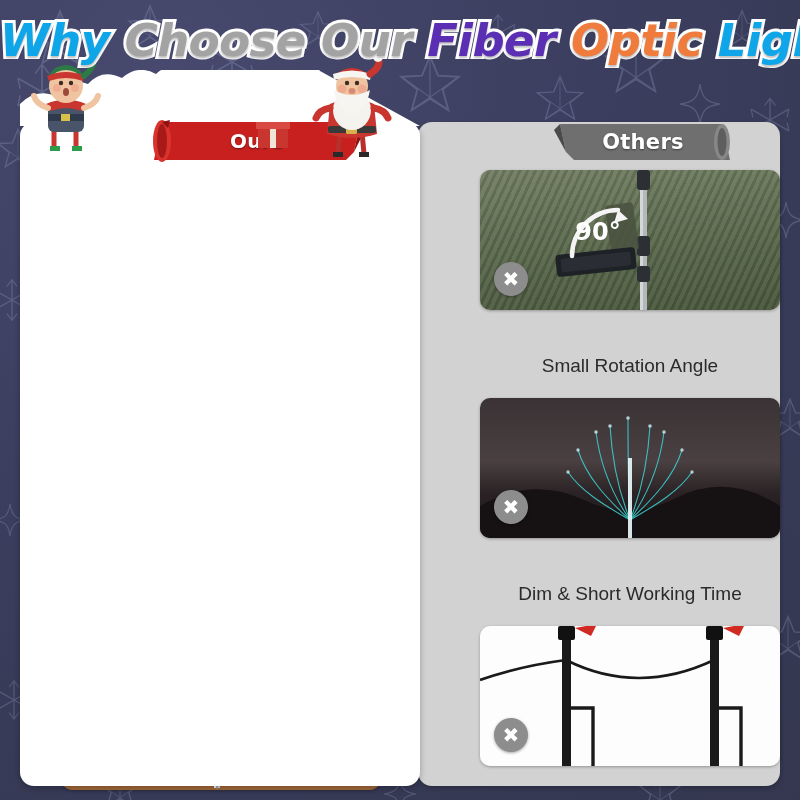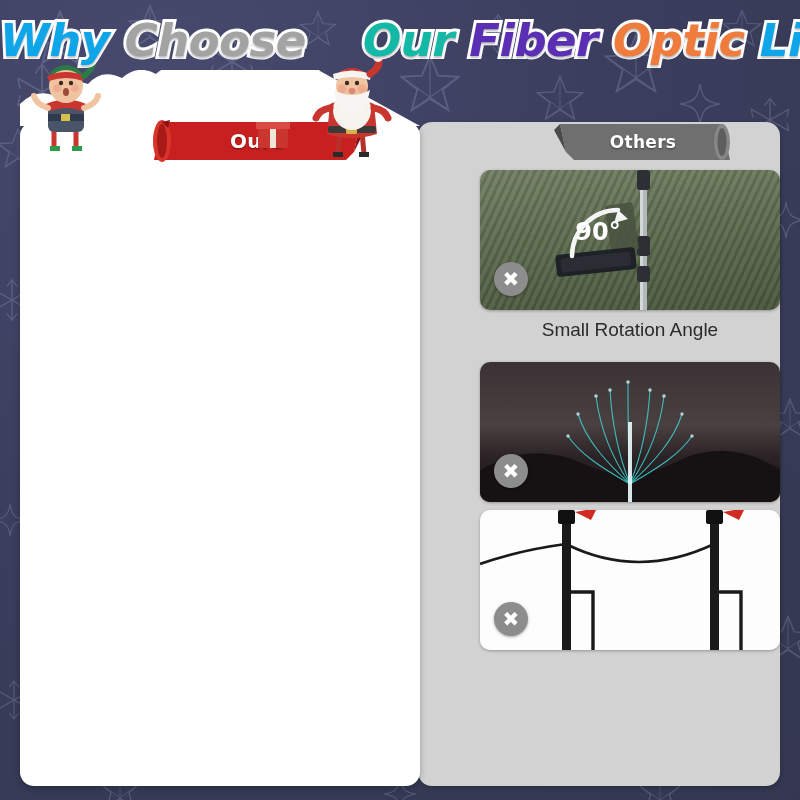--- a/index.html
+++ b/index.html
@@ -25,21 +25,21 @@
     letter-spacing:-.5px;
     z-index:9;
   }
   #title span{
     -webkit-text-stroke:6px #ffffff;
     paint-order:stroke fill;
     text-shadow:0 2px 2px rgba(0,0,0,.25);
   }
   .t-red{color:#0ea5e9;}
   .t-pink{color:#a3a3a3;}
-  .t-purple{color:#14b8a6;margin-left:42px;}
+  .t-purple{color:#a3a3a3;}
   .t-indigo{color:#5b2fb4;}
   .t-orange{color:#ef7c3c;}
 
   
   #panels{position:absolute;left:20px;top:96px;width:760px;height:690px;z-index:4;}
   .panel{
     position:absolute;top:26px;bottom:0;border-radius:14px;
   }
   #panel-others{
     left:398px;right:0;background:#d2d2d2;
@@ -60,35 +60,36 @@
   .banner{position:absolute;z-index:6;}
   #banner-ours{left:128px;top:22px;width:218px;height:46px;}
   #banner-others{left:530px;top:26px;width:186px;height:40px;}
   .banner-label{
     position:absolute;inset:0;display:flex;align-items:center;justify-content:center;
     color:#fff;font-weight:bold;font-size:20px;
     font-family:"DejaVu Sans", sans-serif;
     text-shadow:0 1px 2px rgba(0,0,0,.45);
     letter-spacing:.3px;
   }
-  #banner-others .banner-label{font-size:17px;}
+  #banner-others .banner-label{font-size:21px;}
 
   
   .col{position:absolute;top:74px;}
   #col-ours{left:42px;width:318px;}
   #col-others{left:460px;width:300px;}
   .card{margin-bottom:8px;}
   .thumb{
     width:100%;height:148px;border-radius:10px;overflow:hidden;position:relative;
     box-shadow:0 1px 3px rgba(0,0,0,.3);
   }
   #col-others .thumb{height:140px;}
   .caption{
     text-align:center;font-size:19px;padding:9px 0 13px;
     font-family:"Liberation Sans", sans-serif;
+    margin-top:36px;
   }
   .cap-ours{color:#8f1a17;}
   .cap-others{color:#2b2b2b;}
 
   
   .badge{
     position:absolute;left:14px;bottom:14px;width:34px;height:34px;border-radius:50%;
     display:flex;align-items:center;justify-content:center;
     font-size:20px;color:#fff;font-weight:bold;
     font-family:"DejaVu Sans", sans-serif;
@@ -424,20 +425,21 @@
             <circle cx="184" cy="34" r="1.8"></circle>
               <circle cx="98" cy="52" r="1.7"></circle>
             <circle cx="202" cy="52" r="1.7"></circle>
               <circle cx="88" cy="74" r="1.7"></circle>
             <circle cx="212" cy="74" r="1.7"></circle>
           </g>
           <rect x="148" y="60" width="4" height="80" fill="#e8f7f8" opacity=".92"></rect>
         </svg>
         <div class="badge badge-x">✖</div>
       </div>
+      <div class="caption cap-others">Dim &amp; Short Working Time</div>
     </div>
 
     <div class="card">
       <div class="thumb">
         <div class="scene whitebg"></div>
         <svg viewBox="0 0 300 140" style="position:absolute;inset:0;width:100%;height:100%;">
           <path d="M0,54 q40,-14 86,-20" stroke="#1a1a1a" stroke-width="2.6" fill="none"></path>
           <path d="M86,34 q72,36 148,0" stroke="#1a1a1a" stroke-width="2.6" fill="none"></path>
           <rect x="82" y="6" width="9" height="134" fill="#1a1a1a"></rect>
           <rect x="230" y="6" width="9" height="134" fill="#1a1a1a"></rect>

